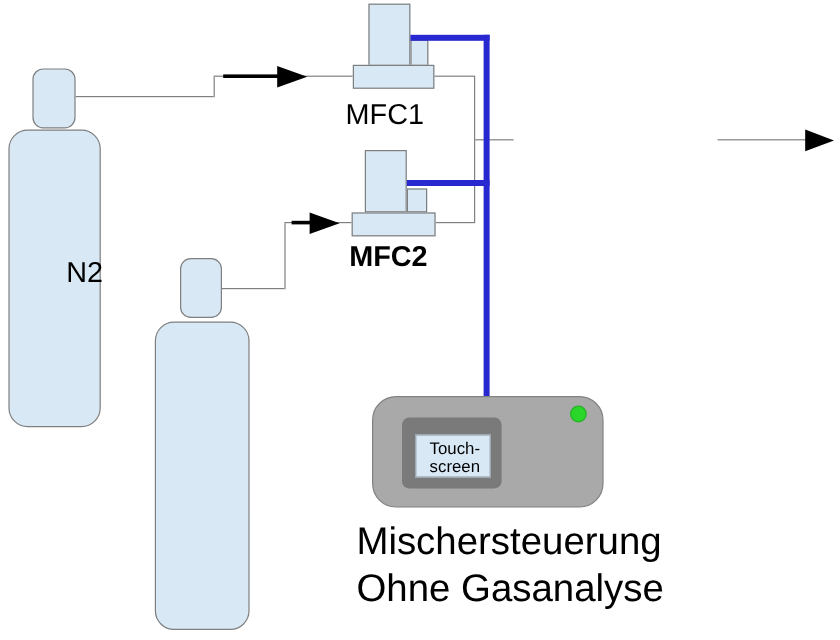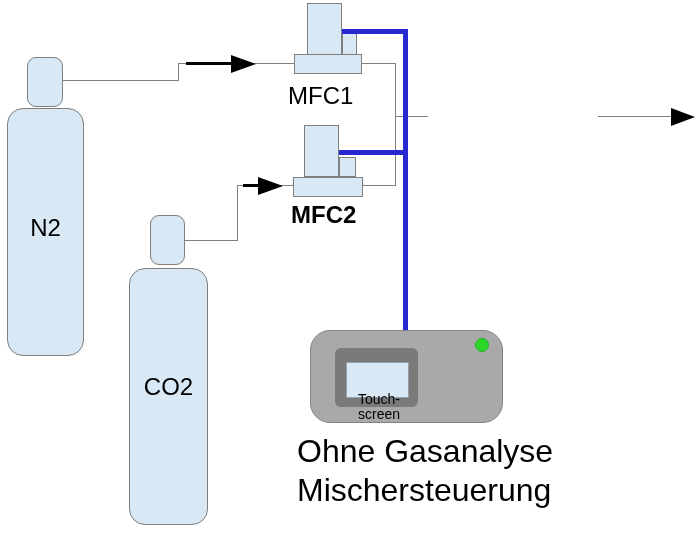--- a/index.html
+++ b/index.html
@@ -37,21 +37,21 @@
   }
   .bezel{
     position:absolute;left:335px;top:348px;width:83px;height:59px;
     background:#7a7a7a;border-radius:6px;
   }
   .screen{
     position:absolute;left:346px;top:362px;width:63px;height:36px;
     background:#d8e8f5;border:1px solid #93a0ab;box-sizing:border-box;
   }
   .screen-text{
-    position:absolute;left:358px;top:366px;font-size:14px;line-height:15px;white-space:nowrap;margin-top:26px;
+    position:absolute;left:358px;top:366px;font-size:14px;line-height:15px;white-space:nowrap;
   }
   .led{
     position:absolute;left:475px;top:338px;width:14px;height:14px;border-radius:50%;
     background:#2bd62b;border:1px solid #25b325;box-sizing:border-box;
   }
   .caption{
     position:absolute;left:297px;top:432px;font-size:32px;line-height:39px;white-space:nowrap;
   }
 </style>
 </head>
@@ -76,25 +76,24 @@
   <div class="shaft" style="left:186px;top:62px;width:46px;height:3px;"></div>
   <div class="arrowhead" style="left:231px;top:55px;"></div>
 
   <div class="shaft" style="left:243px;top:184px;width:17px;height:3px;"></div>
   <div class="arrowhead" style="left:258px;top:177px;"></div>
 
   <div class="arrowhead" style="left:671px;top:108px;border-left-width:24px;"></div>
 
   <div class="shape round9" style="left:27px;top:57px;width:36px;height:50px;"></div>
   <div class="shape round16" style="left:7px;top:108px;width:77px;height:248px;"></div>
-  <div class="biglabel centered" style="left:7px;top:212px;width:77px;">N2</div>
+  <div class="biglabel centered" style="left:7px;top:212px;width:77px;padding-left:25px;">N2</div>
 
   <div class="shape round9" style="left:150px;top:215px;width:35px;height:50px;"></div>
   <div class="shape round16" style="left:129px;top:268px;width:79px;height:257px;"></div>
-  <div class="biglabel centered" style="left:129px;top:371px;width:79px;">CO2</div>
 
   <div class="shape" style="left:307px;top:3px;width:35px;height:52px;"></div>
   <div class="shape" style="left:342px;top:33px;width:15px;height:22px;"></div>
   <div class="shape" style="left:294px;top:54px;width:68px;height:20px;"></div>
   <div class="biglabel" style="left:288px;top:80px;">MFC1</div>
 
   <div class="shape" style="left:304px;top:125px;width:35px;height:52px;"></div>
   <div class="shape" style="left:339px;top:157px;width:17px;height:20px;"></div>
   <div class="shape" style="left:293px;top:177px;width:70px;height:20px;"></div>
   <div class="biglabel" style="left:291px;top:199px;font-weight:bold;">MFC2</div>
@@ -107,17 +106,17 @@
   <div class="device"></div>
   <div class="bezel"></div>
   <div class="screen"></div>
   <div class="screen-text">
     <div>Touch-</div>
     <div>screen</div>
   </div>
   <div class="led"></div>
 
   <div class="caption">
+    <div>Mischersteuerung</div>
     <div>Ohne Gasanalyse</div>
-    <div>Mischersteuerung</div>
   </div>
 
 </div>
 
 </body></html>

